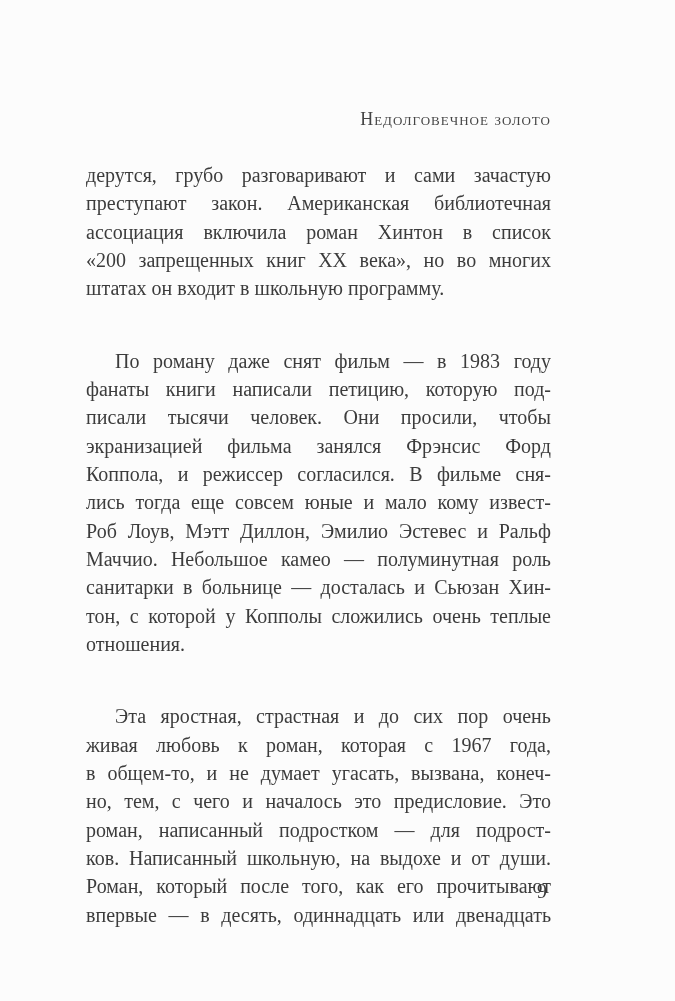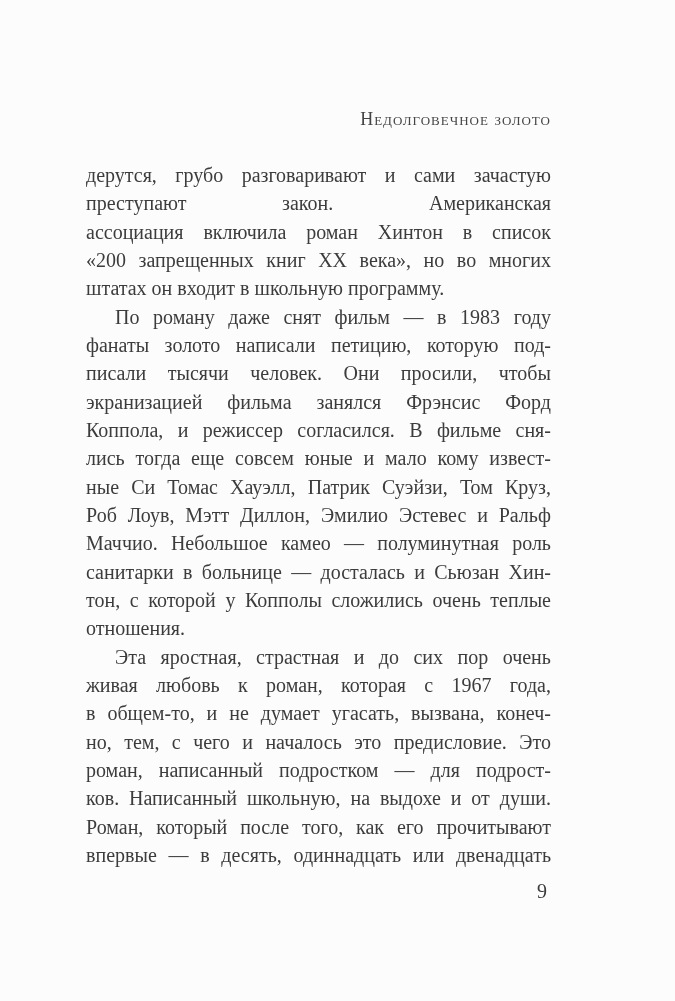--- a/index.html
+++ b/index.html
@@ -43,20 +43,21 @@
     font-size: 20px;
     white-space: nowrap;
   }
   .line.justify {
     display: flex;
     justify-content: space-between;
     align-items: baseline;
   }
   .line.indent {
     padding-left: 29px;
+    margin-top: 44px;
   }
   .line .word {
     display: inline-block;
   }
   .folio {
     position: absolute;
     top: 880px;
     left: 86px;
     width: 461px;
     text-align: right;
@@ -77,20 +78,21 @@
           <span class="word">грубо</span>
           <span class="word">разговаривают</span>
           <span class="word">и</span>
           <span class="word">сами</span>
           <span class="word">зачастую</span>
         </div>
         <div class="line justify">
           <span class="word">преступают</span>
           <span class="word">закон.</span>
           <span class="word">Американская</span>
+          <span class="word">библиотечная</span>
         </div>
         <div class="line justify">
           <span class="word">ассоциация</span>
           <span class="word">включила</span>
           <span class="word">роман</span>
           <span class="word">Хинтон</span>
           <span class="word">в</span>
           <span class="word">список</span>
         </div>
         <div class="line justify">
@@ -112,21 +114,21 @@
           <span class="word">даже</span>
           <span class="word">снят</span>
           <span class="word">фильм</span>
           <span class="word">—</span>
           <span class="word">в</span>
           <span class="word">1983</span>
           <span class="word">году</span>
         </div>
         <div class="line justify">
           <span class="word">фанаты</span>
-          <span class="word">золото</span>
+          <span class="word">книги</span>
           <span class="word">написали</span>
           <span class="word">петицию,</span>
           <span class="word">которую</span>
           <span class="word">под-</span>
         </div>
         <div class="line justify">
           <span class="word">писали</span>
           <span class="word">тысячи</span>
           <span class="word">человек.</span>
           <span class="word">Они</span>
@@ -152,30 +154,20 @@
         <div class="line justify">
           <span class="word">лись</span>
           <span class="word">тогда</span>
           <span class="word">еще</span>
           <span class="word">совсем</span>
           <span class="word">юные</span>
           <span class="word">и</span>
           <span class="word">мало</span>
           <span class="word">кому</span>
           <span class="word">извест-</span>
-        </div>
-        <div class="line justify">
-          <span class="word">ные</span>
-          <span class="word">Си</span>
-          <span class="word">Томас</span>
-          <span class="word">Хауэлл,</span>
-          <span class="word">Патрик</span>
-          <span class="word">Суэйзи,</span>
-          <span class="word">Том</span>
-          <span class="word">Круз,</span>
         </div>
         <div class="line justify">
           <span class="word">Роб</span>
           <span class="word">Лоув,</span>
           <span class="word">Мэтт</span>
           <span class="word">Диллон,</span>
           <span class="word">Эмилио</span>
           <span class="word">Эстевес</span>
           <span class="word">и</span>
           <span class="word">Ральф</span>

